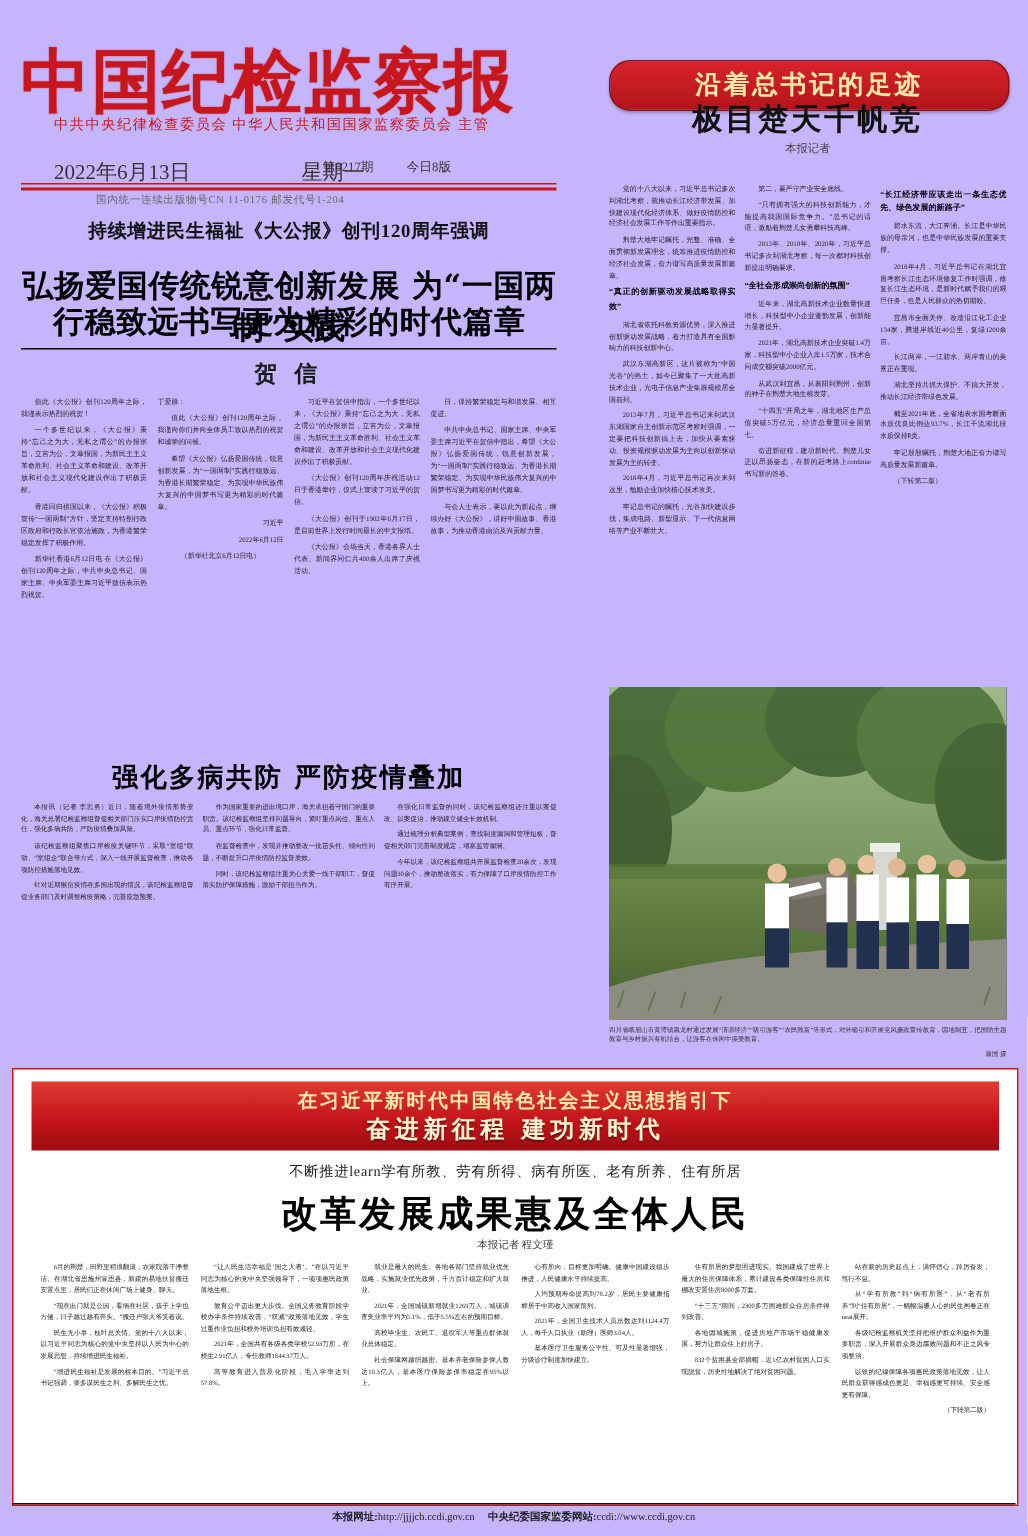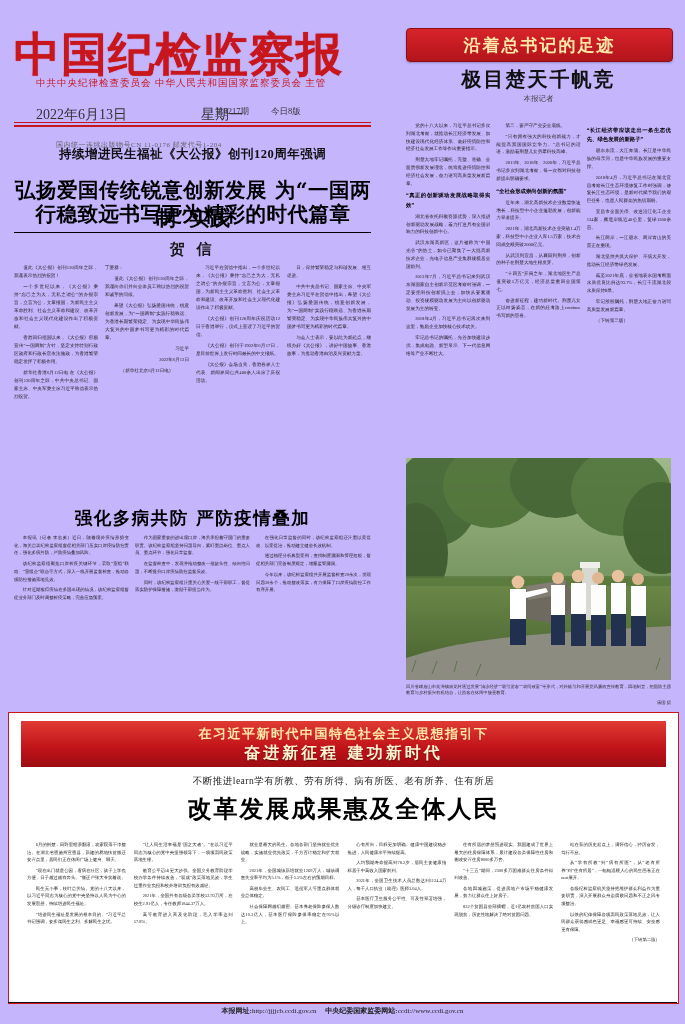--- a/index.html
+++ b/index.html
@@ -8,28 +8,28 @@
 
   
   .masthead{position:absolute;left:0;top:0;width:685px;height:120px;}
   .mh-title{position:absolute;left:14px;top:24px;font-family:"DejaVu Serif",serif;font-weight:bold;font-size:46px;letter-spacing:1px;color:#c8161d;white-space:nowrap;
             text-shadow:0 0 1px #c8161d;}
   .mh-sub{position:absolute;left:36px;top:77px;font-size:9.5px;color:#c8161d;letter-spacing:1px;white-space:nowrap;}
   .mh-meta{position:absolute;left:36px;top:106px;font-size:14px;color:#333;white-space:nowrap;}
   .mh-meta .sp{display:inline-block;width:74px;}
   .mh-line{position:absolute;left:14px;top:122px;width:357px;height:1px;background:#c8161d;}
   .mh-line2{position:absolute;left:14px;top:124.5px;width:357px;height:2px;background:#c8161d;}
-  .mh-tiny{position:absolute;left:56px;top:128px;font-size:7px;color:#666;letter-spacing:.5px;white-space:nowrap;margin-top:12px;}
+  .mh-tiny{position:absolute;left:64px;top:128px;font-size:7px;color:#666;letter-spacing:.5px;white-space:nowrap;}
   .mh-edition{position:absolute;left:215px;top:106px;font-size:8.5px;color:#333;white-space:nowrap;}
   .mh-edition .sp2{display:inline-block;width:22px;}
 
   
-  .tr-banner{position:absolute;left:406px;top:28px;width:265px;height:32px;
+  .tr-banner{position:absolute;left:406px;top:40px;width:265px;height:32px;
      background:linear-gradient(180deg,#d8232a 0%,#b3141b 100%);
-     border:1px solid #8d0f14;border-radius:4px;
+     border:1px solid #8d0f14;border-radius:14px;
      box-shadow:0 1px 2px rgba(0,0,0,.25);}
   .tr-banner span{display:block;text-align:center;line-height:32px;color:#ffe9a8;font-weight:bold;font-size:17px;letter-spacing:2px;
      font-family:"DejaVu Serif",serif;}
   .tr-head{position:absolute;left:406px;top:66px;width:265px;text-align:center;font-family:"DejaVu Serif",serif;font-weight:bold;font-size:20px;letter-spacing:2px;color:#111;}
   .tr-byline{position:absolute;left:406px;top:94px;width:265px;text-align:center;font-size:7.5px;color:#444;}
 
   
   .rtcols{position:absolute;left:406px;top:122px;width:265px;height:330px;display:flex;gap:6px;}
   .rtcol{flex:1;font-size:4.6px;line-height:1.7;text-align:justify;color:#222;overflow:hidden;}
   .rtcol p{margin:0 0 3px 0;text-indent:2em;}
@@ -275,20 +275,21 @@
   <div class="photo-cap">四川省峨眉山市黄湾镇黑龙村通过发展“清凉经济”“吸引游客”“农民致富”等形式，对外输引和开展党风廉政宣传教育，因地制宜，把国防主题教育与乡村振兴有机结合，让游客在休闲中接受教育。</div>
   <div class="photo-cred">康国  摄</div>
 
   <div class="btm">
     <div class="btm-banner">
       <div class="b1">在习近平新时代中国特色社会主义思想指引下</div>
       <div class="b2">奋进新征程  建功新时代</div>
     </div>
     <div class="btm-sub">不断推进learn学有所教、劳有所得、病有所医、老有所养、住有所居</div>
     <div class="btm-head">改革发展成果惠及全体人民</div>
+    <div class="btm-by">本报记者  程文瑾</div>
 
     <div class="btm-cols">
       <div class="bcol">
         <p>6月的荆楚，田野里稻浪翻滚，农家院落干净整洁。在湖北省恩施州宣恩县，新建的易地扶贫搬迁安置点里，居民们正在休闲广场上健身、聊天。</p>
         <p>“现在出门就是公园，看病在社区，孩子上学也方便，日子越过越有奔头。”搬迁户张大爷笑着说。</p>
         <p>民生无小事，枝叶总关情。党的十八大以来，以习近平同志为核心的党中央坚持以人民为中心的发展思想，持续增进民生福祉。</p>
         <p>“增进民生福祉是发展的根本目的。”习近平总书记强调，要多谋民生之利、多解民生之忧。</p>
       </div>
       <div class="bcol">
         <p>“让人民生活幸福是‘国之大者’。”在以习近平同志为核心的党中央坚强领导下，一项项惠民政策落地生根。</p>

